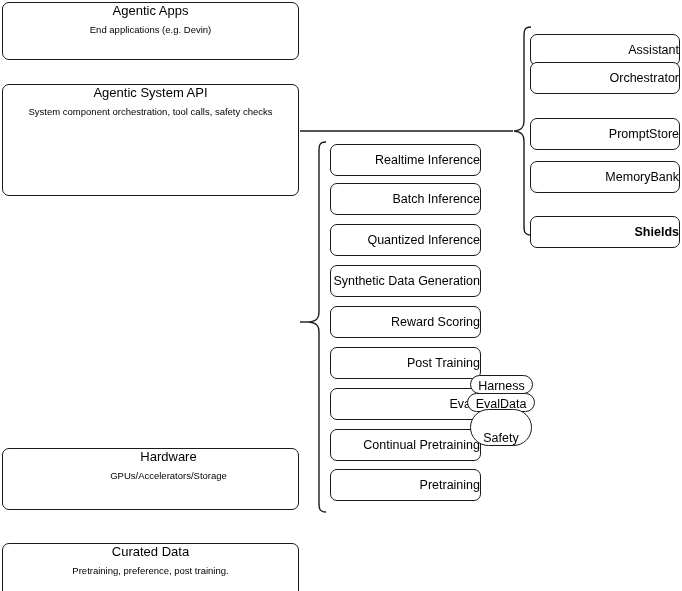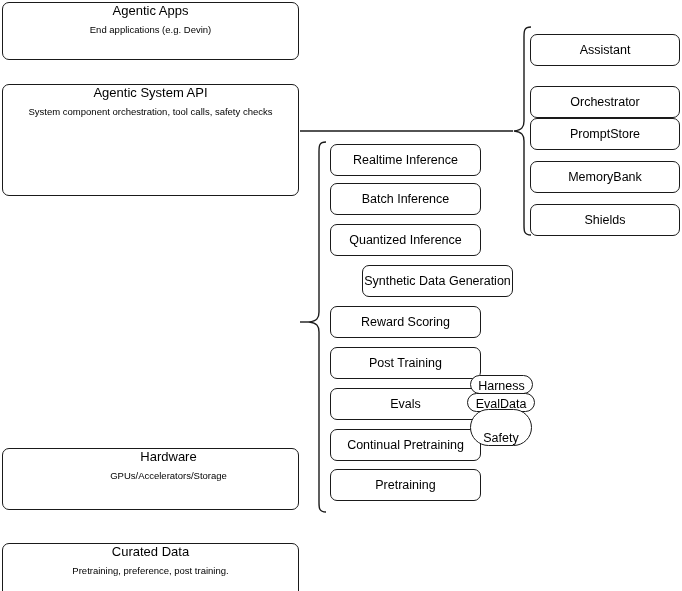--- a/index.html
+++ b/index.html
@@ -51,21 +51,21 @@
 
   
   .pill {
     position: absolute;
     box-sizing: border-box;
     border: 1.4px solid #1a1a1a;
     border-radius: 7px;
     background: #ffffff;
     display: flex;
     align-items: center;
-    justify-content: center;
+    justify-content: flex-end;
     font-size: 12.5px;
     white-space: nowrap;
   }
 
   .tag {
     position: absolute;
     box-sizing: border-box;
     border: 1.4px solid #1a1a1a;
     border-radius: 999px;
     background: #ffffff;
@@ -136,21 +136,21 @@
 
   <div class="pill" style="left:330px; top:144px; width:151px; height:32px;">
     <span>Realtime Inference</span>
   </div>
   <div class="pill" style="left:330px; top:183px; width:151px; height:32px;">
     <span>Batch Inference</span>
   </div>
   <div class="pill" style="left:330px; top:224px; width:151px; height:32px;">
     <span>Quantized Inference</span>
   </div>
-  <div class="pill" style="left:330px; top:265px; width:151px; height:32px;margin-left:32px;">
+  <div class="pill" style="left:330px; top:265px; width:151px; height:32px;">
     <span>Synthetic Data Generation</span>
   </div>
   <div class="pill" style="left:330px; top:306px; width:151px; height:32px;">
     <span>Reward Scoring</span>
   </div>
   <div class="pill" style="left:330px; top:347px; width:151px; height:32px;">
     <span>Post Training</span>
   </div>
   <div class="pill" style="left:330px; top:388px; width:151px; height:32px;">
     <span>Evals</span>
@@ -178,26 +178,26 @@
              L 13 96
              C 13 102, 11 105, 3 106
              C 11 107, 13 110, 13 116
              L 13 200
              C 13 206, 13 210, 20 210"></path>
   </svg>
 
   <div class="pill" style="left:530px; top:34px; width:150px; height:32px;">
     <span>Assistant</span>
   </div>
-  <div class="pill" style="left:530px; top:86px; width:150px; height:32px;">
+  <div class="pill" style="left:530px; top:62px; width:150px; height:32px;">
     <span>Orchestrator</span>
   </div>
   <div class="pill" style="left:530px; top:118px; width:150px; height:32px;">
     <span>PromptStore</span>
   </div>
   <div class="pill" style="left:530px; top:161px; width:150px; height:32px;">
     <span>MemoryBank</span>
   </div>
-  <div class="pill" style="left:530px; top:204px; width:150px; height:32px;">
+  <div class="pill" style="left:530px; top:216px; width:150px; height:32px;font-weight:bold;">
     <span>Shields</span>
   </div>
 
 </div>
 
 </body></html>

